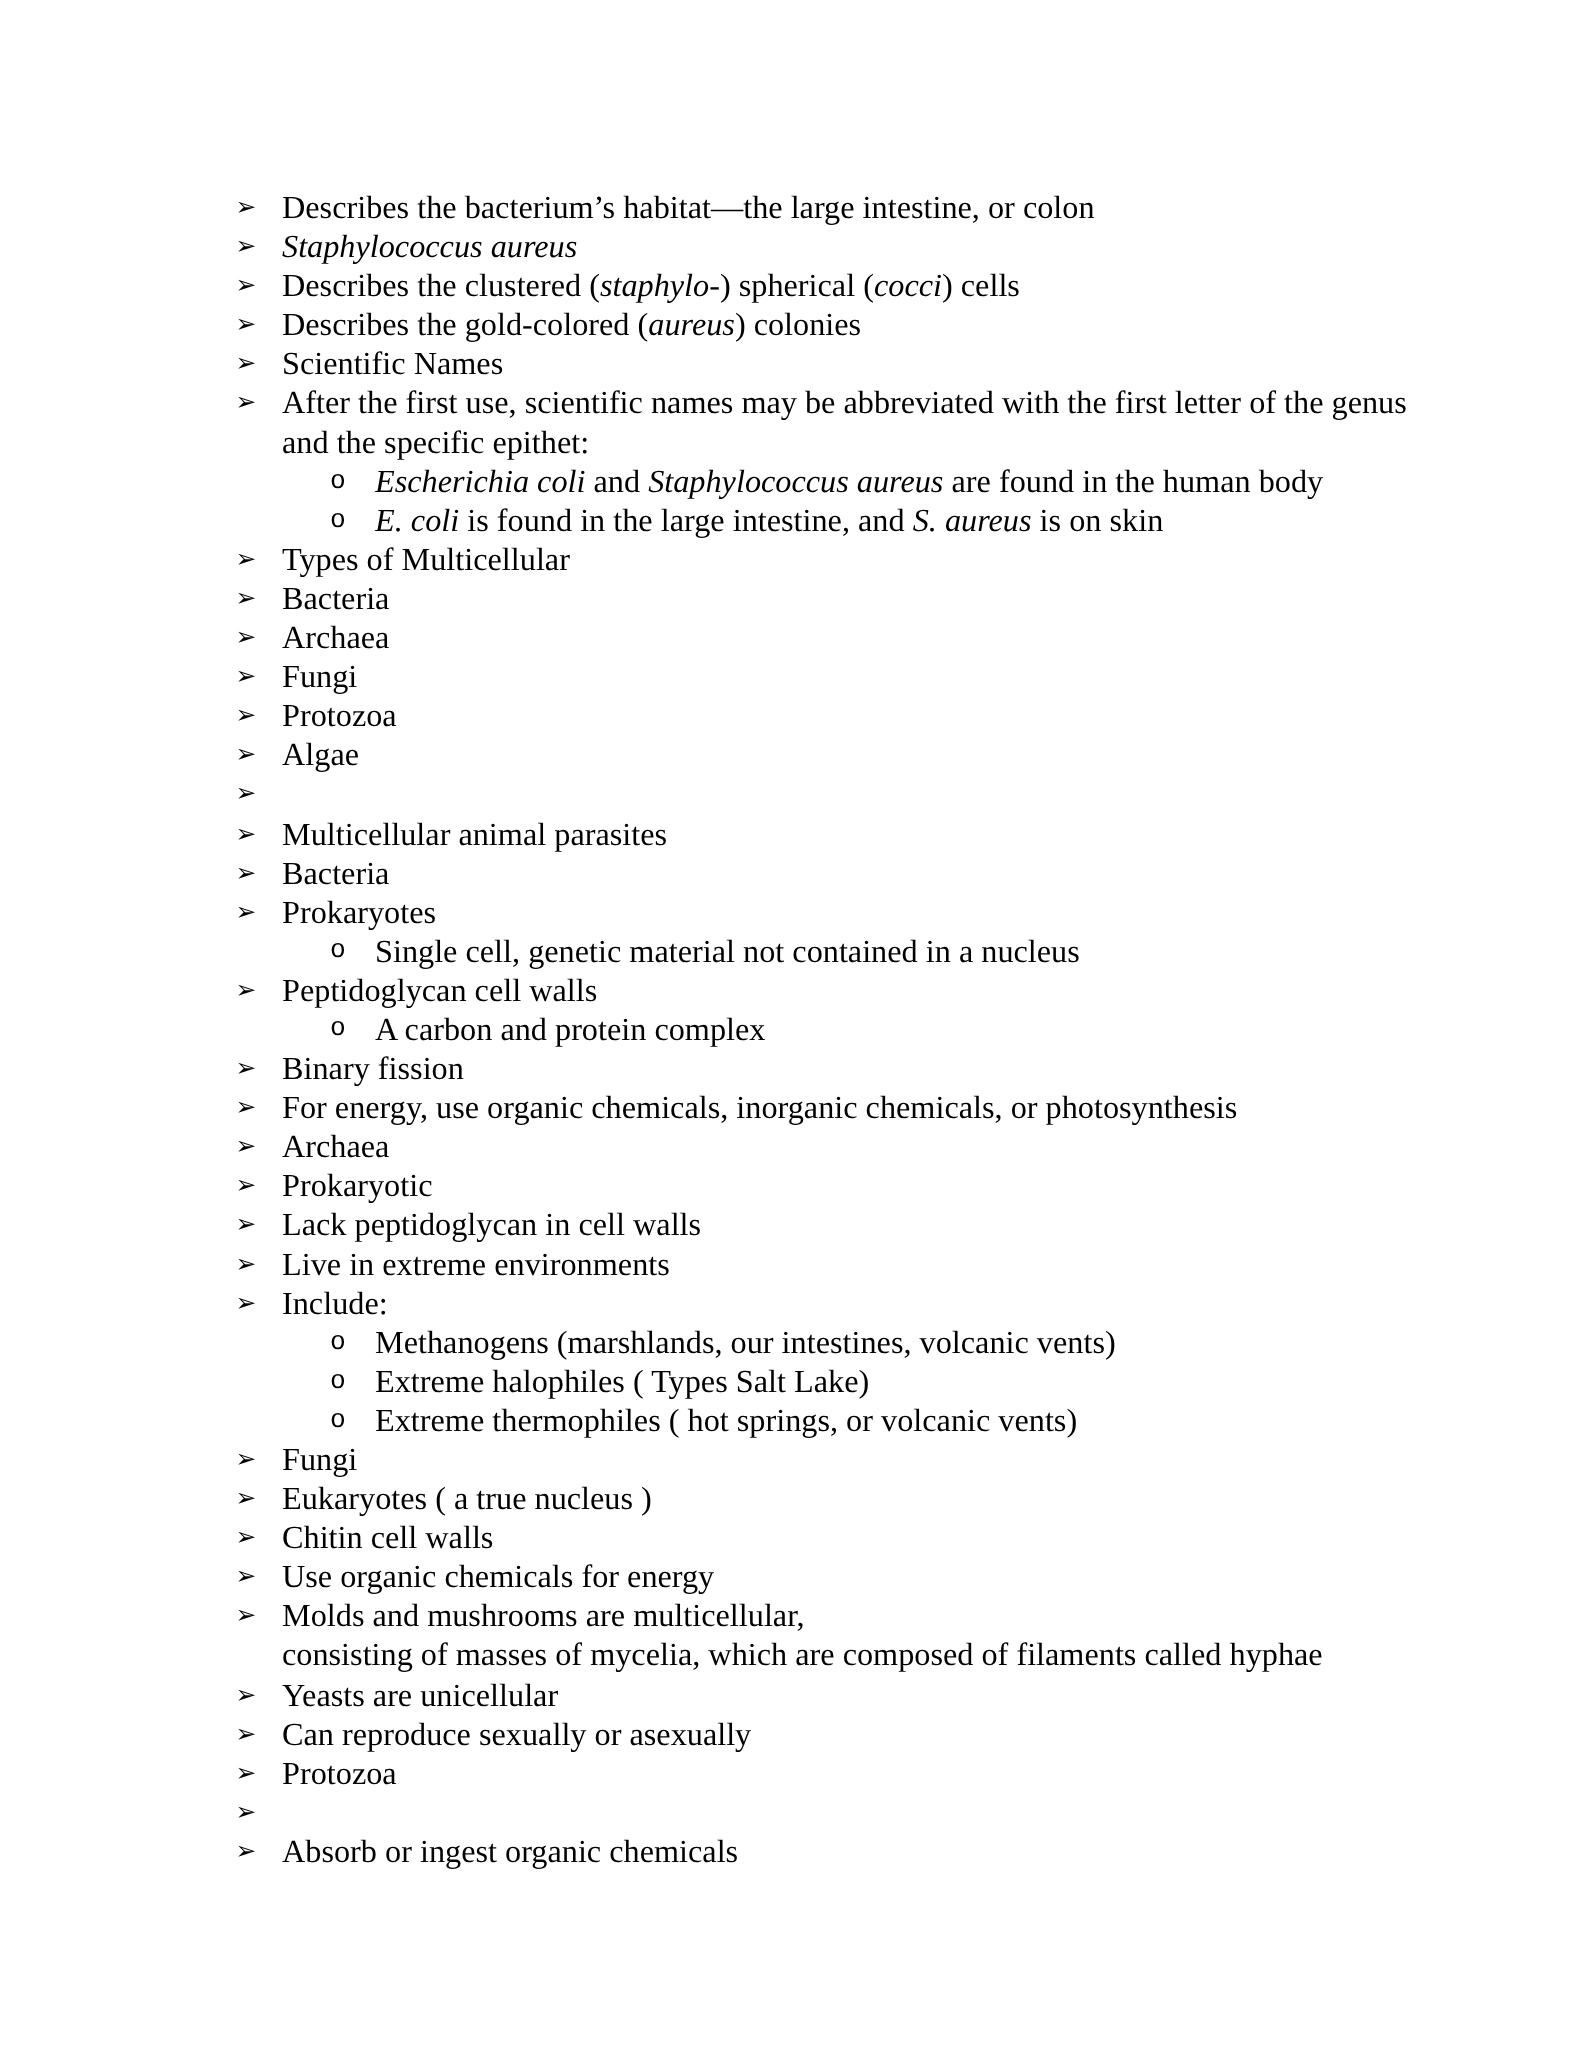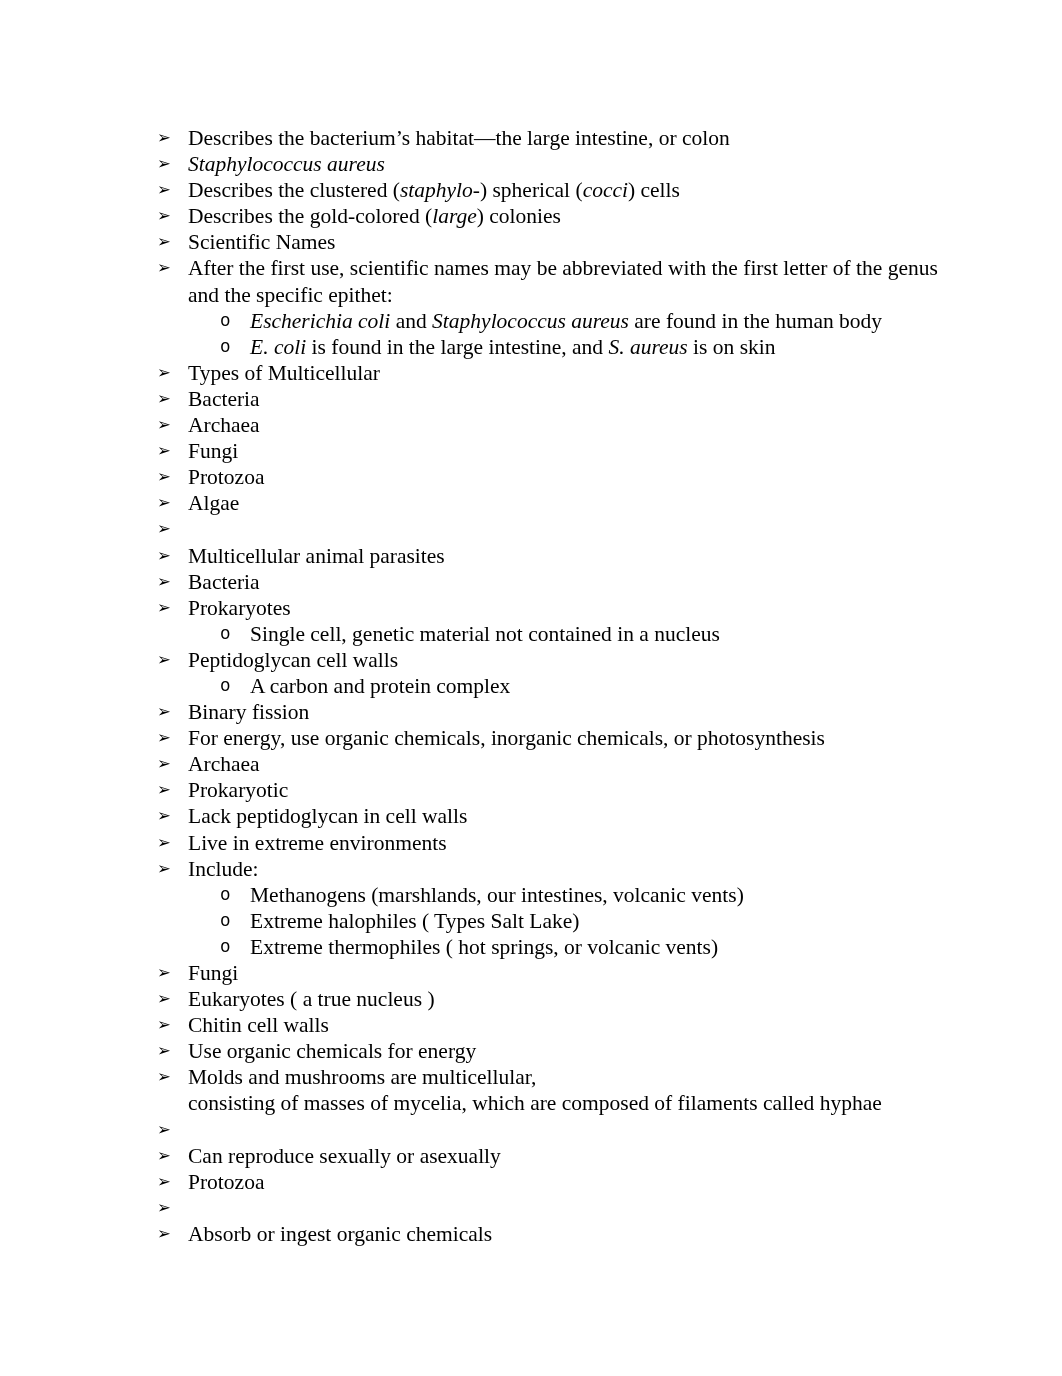--- a/index.html
+++ b/index.html
@@ -81,21 +81,21 @@
       <div class="item lvl1">
         <span class="bullet">➢</span>
         <span class="text"><i>Staphylococcus aureus</i></span>
       </div>
       <div class="item lvl1">
         <span class="bullet">➢</span>
         <span class="text">Describes the clustered (<i>staphylo</i>-) spherical (<i>cocci</i>) cells</span>
       </div>
       <div class="item lvl1">
         <span class="bullet">➢</span>
-        <span class="text">Describes the gold-colored (<i>large</i>) colonies</span>
+        <span class="text">Describes the gold-colored (<i>aureus</i>) colonies</span>
       </div>
       <div class="item lvl1">
         <span class="bullet">➢</span>
         <span class="text">Scientific Names</span>
       </div>
       <div class="item lvl1">
         <span class="bullet">➢</span>
         <span class="text">After the first use, scientific names may be abbreviated with the first letter of the genus and the specific epithet:</span>
       </div>
       <div class="item lvl2">
@@ -212,20 +212,21 @@
       <div class="item lvl1">
         <span class="bullet">➢</span>
         <span class="text">Use organic chemicals for energy</span>
       </div>
       <div class="item lvl1">
         <span class="bullet">➢</span>
         <span class="text">Molds and mushrooms are multicellular,<br>consisting of masses of mycelia, which are composed of filaments called hyphae</span>
       </div>
       <div class="item lvl1">
         <span class="bullet">➢</span>
+        <span class="text">Yeasts are unicellular</span>
       </div>
       <div class="item lvl1">
         <span class="bullet">➢</span>
         <span class="text">Can reproduce sexually or asexually</span>
       </div>
       <div class="item lvl1">
         <span class="bullet">➢</span>
         <span class="text">Protozoa</span>
       </div>
       <div class="item lvl1">

